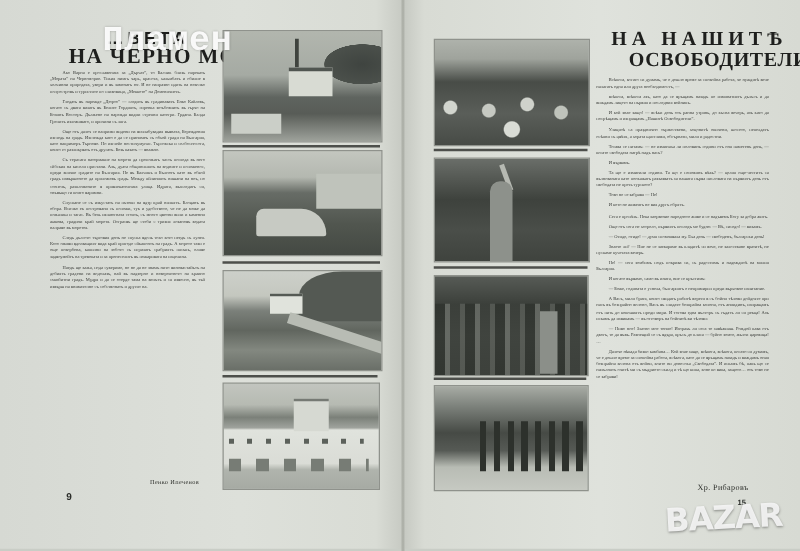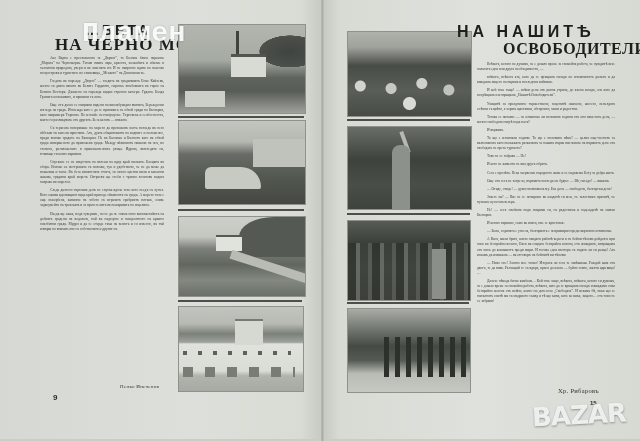--- a/index.html
+++ b/index.html
@@ -29,21 +29,21 @@
     font-size:26px; color:rgba(245,245,245,0.92);
     letter-spacing:-1px; transform:rotate(-3deg);
     text-shadow:0 1px 2px rgba(0,0,0,0.35);
   }
   .title {
     position:absolute; color:#1e1f1d; font-weight:bold;
     font-family:"Liberation Sans", sans-serif; letter-spacing:1px;
   }
   .left-title-1 { left:85px; top:22px; font-size:14px; letter-spacing:3px; }
   .left-title-2 { left:55px; top:35px; font-size:17px; font-family:"Liberation Serif", serif; }
-  .right-title-1 { left:457px; top:23px; font-size:16px; letter-spacing:4px; }
+  .right-title-1 { left:489px; top:23px; font-size:16px; letter-spacing:4px;font-family:Liberation Serif, serif; }
   .right-title-2 { left:503px; top:40px; font-size:16px; font-family:"Liberation Serif", serif; letter-spacing:0.5px; }
   .col {
     position:absolute; font-size:3.6px; line-height:5.1px; color:#3b3d3a;
     text-align:justify;
   }
   .col p { margin:0 0 3px 0; text-indent:10px; }
   .left-col { left:40px; top:56px; width:124px; }
   .right-col { left:477px; top:62px; width:138px; }
   .author {
     position:absolute; font-size:5px; color:#2e302c; letter-spacing:0.3px;

